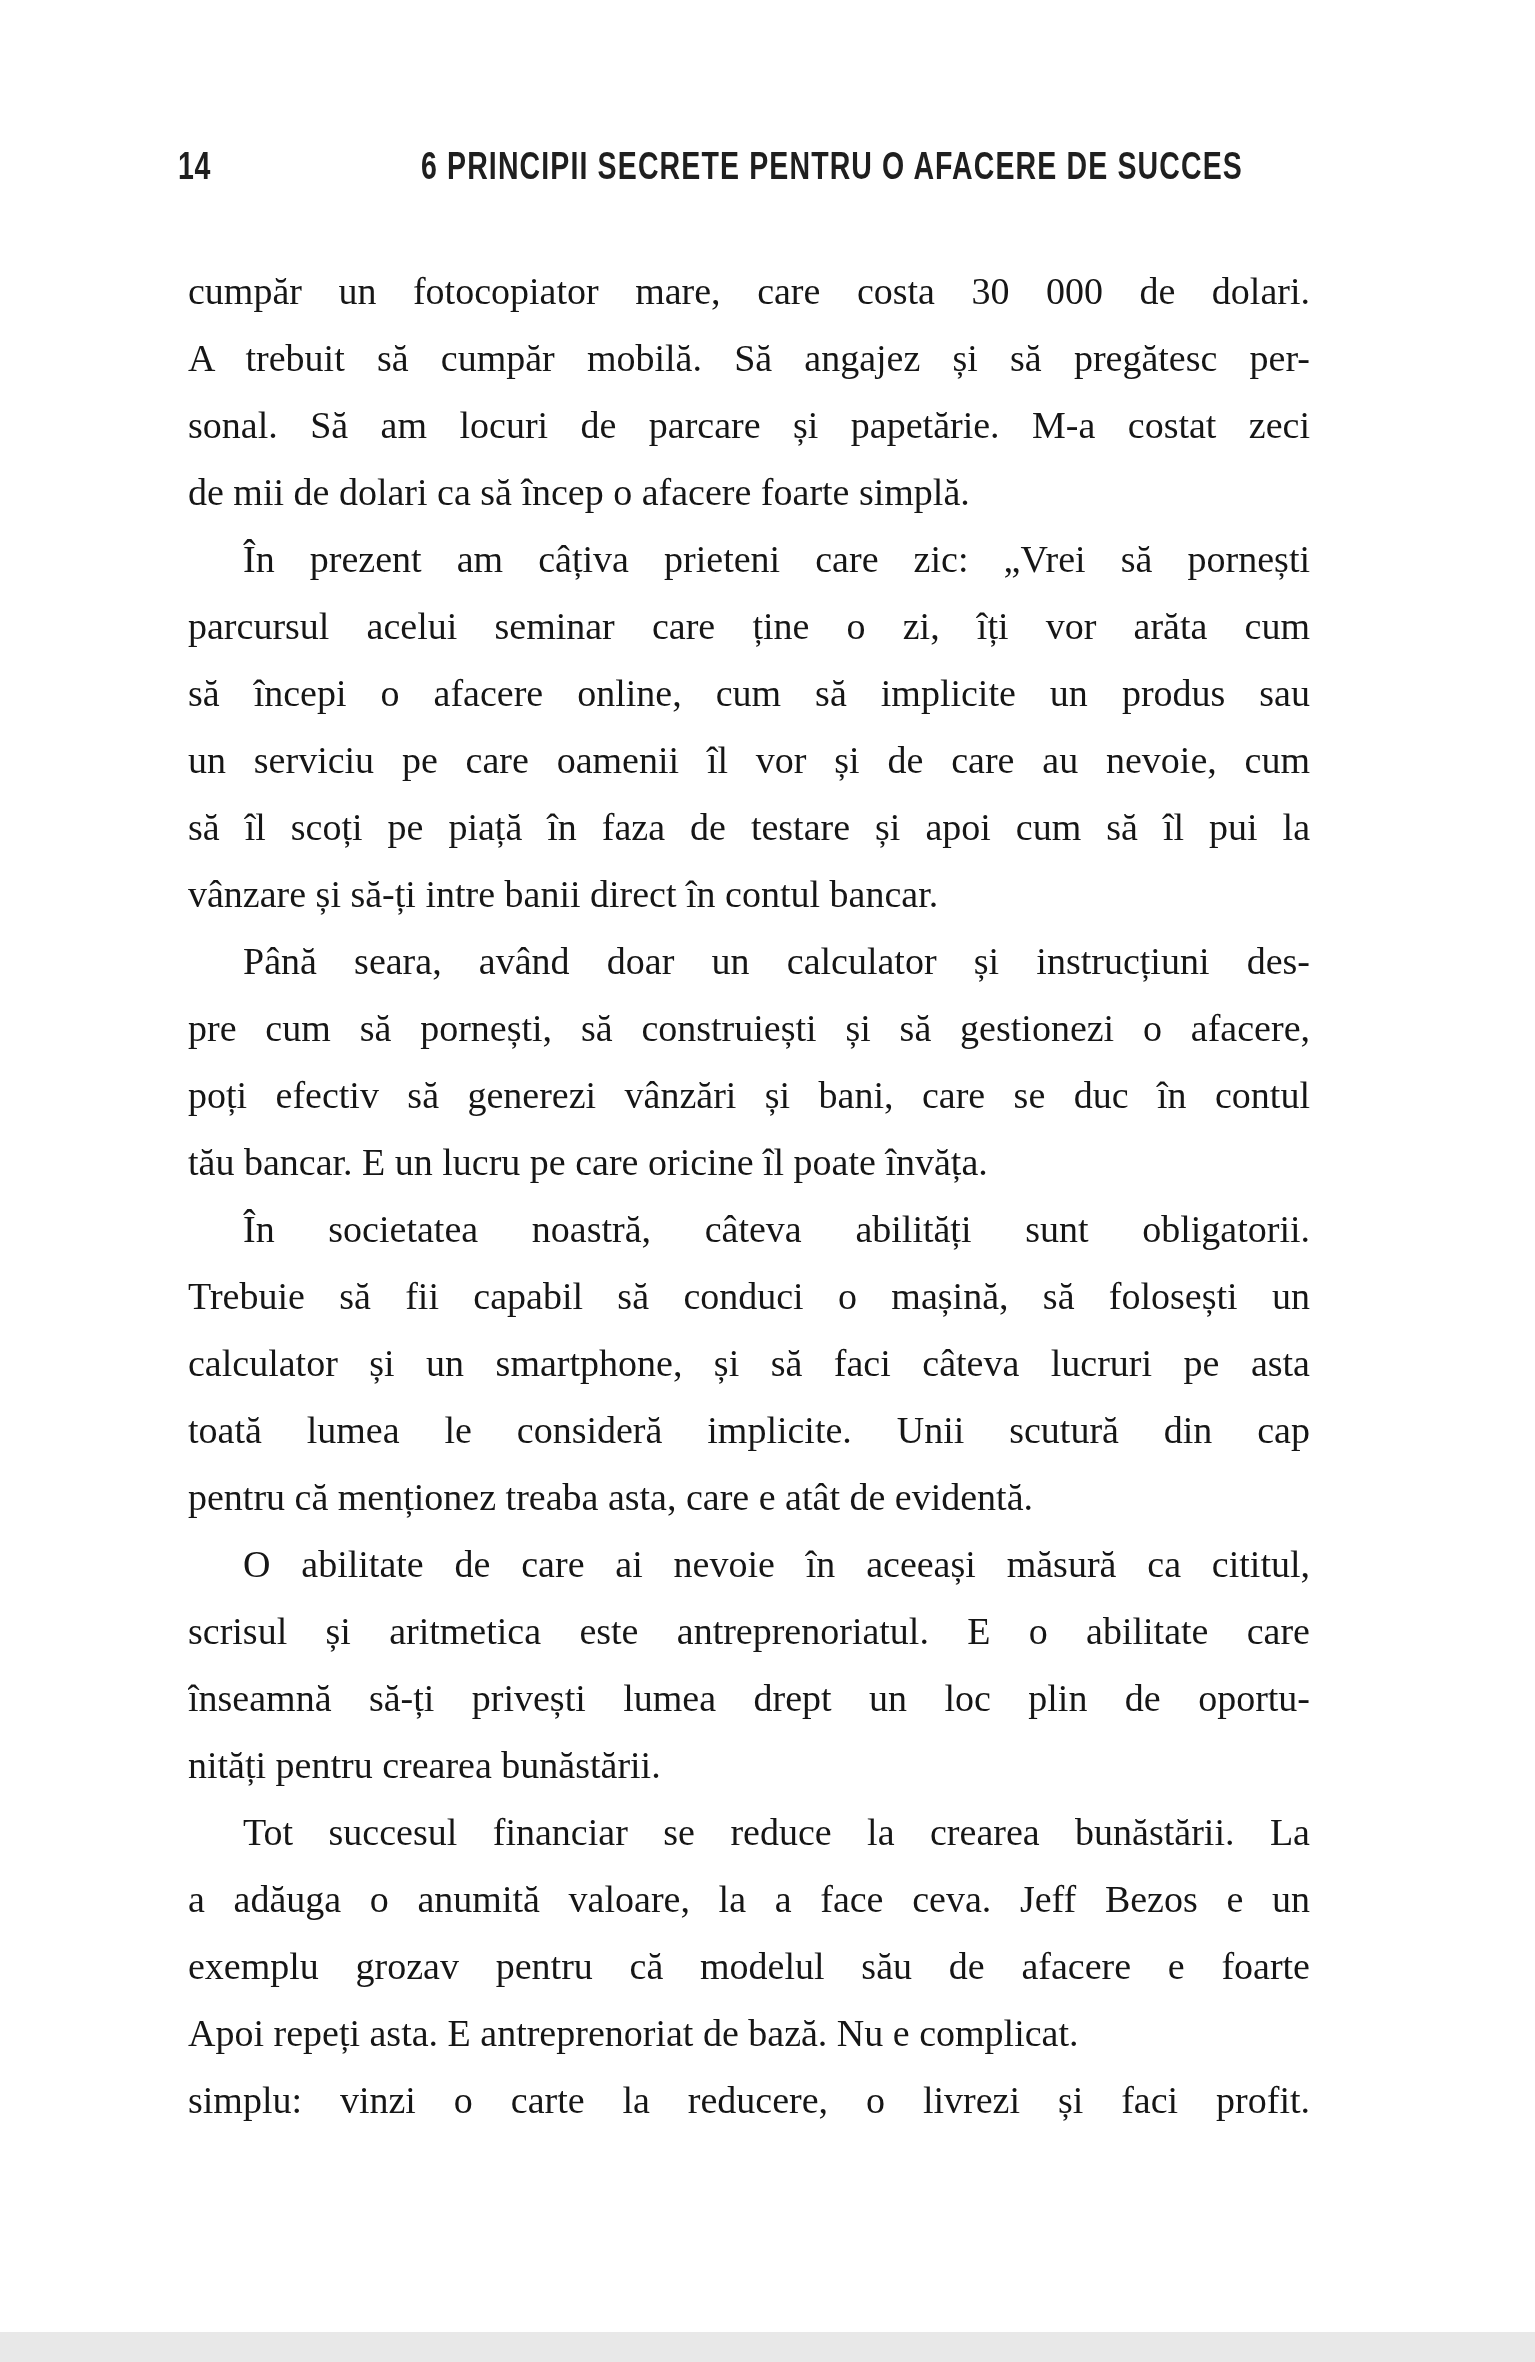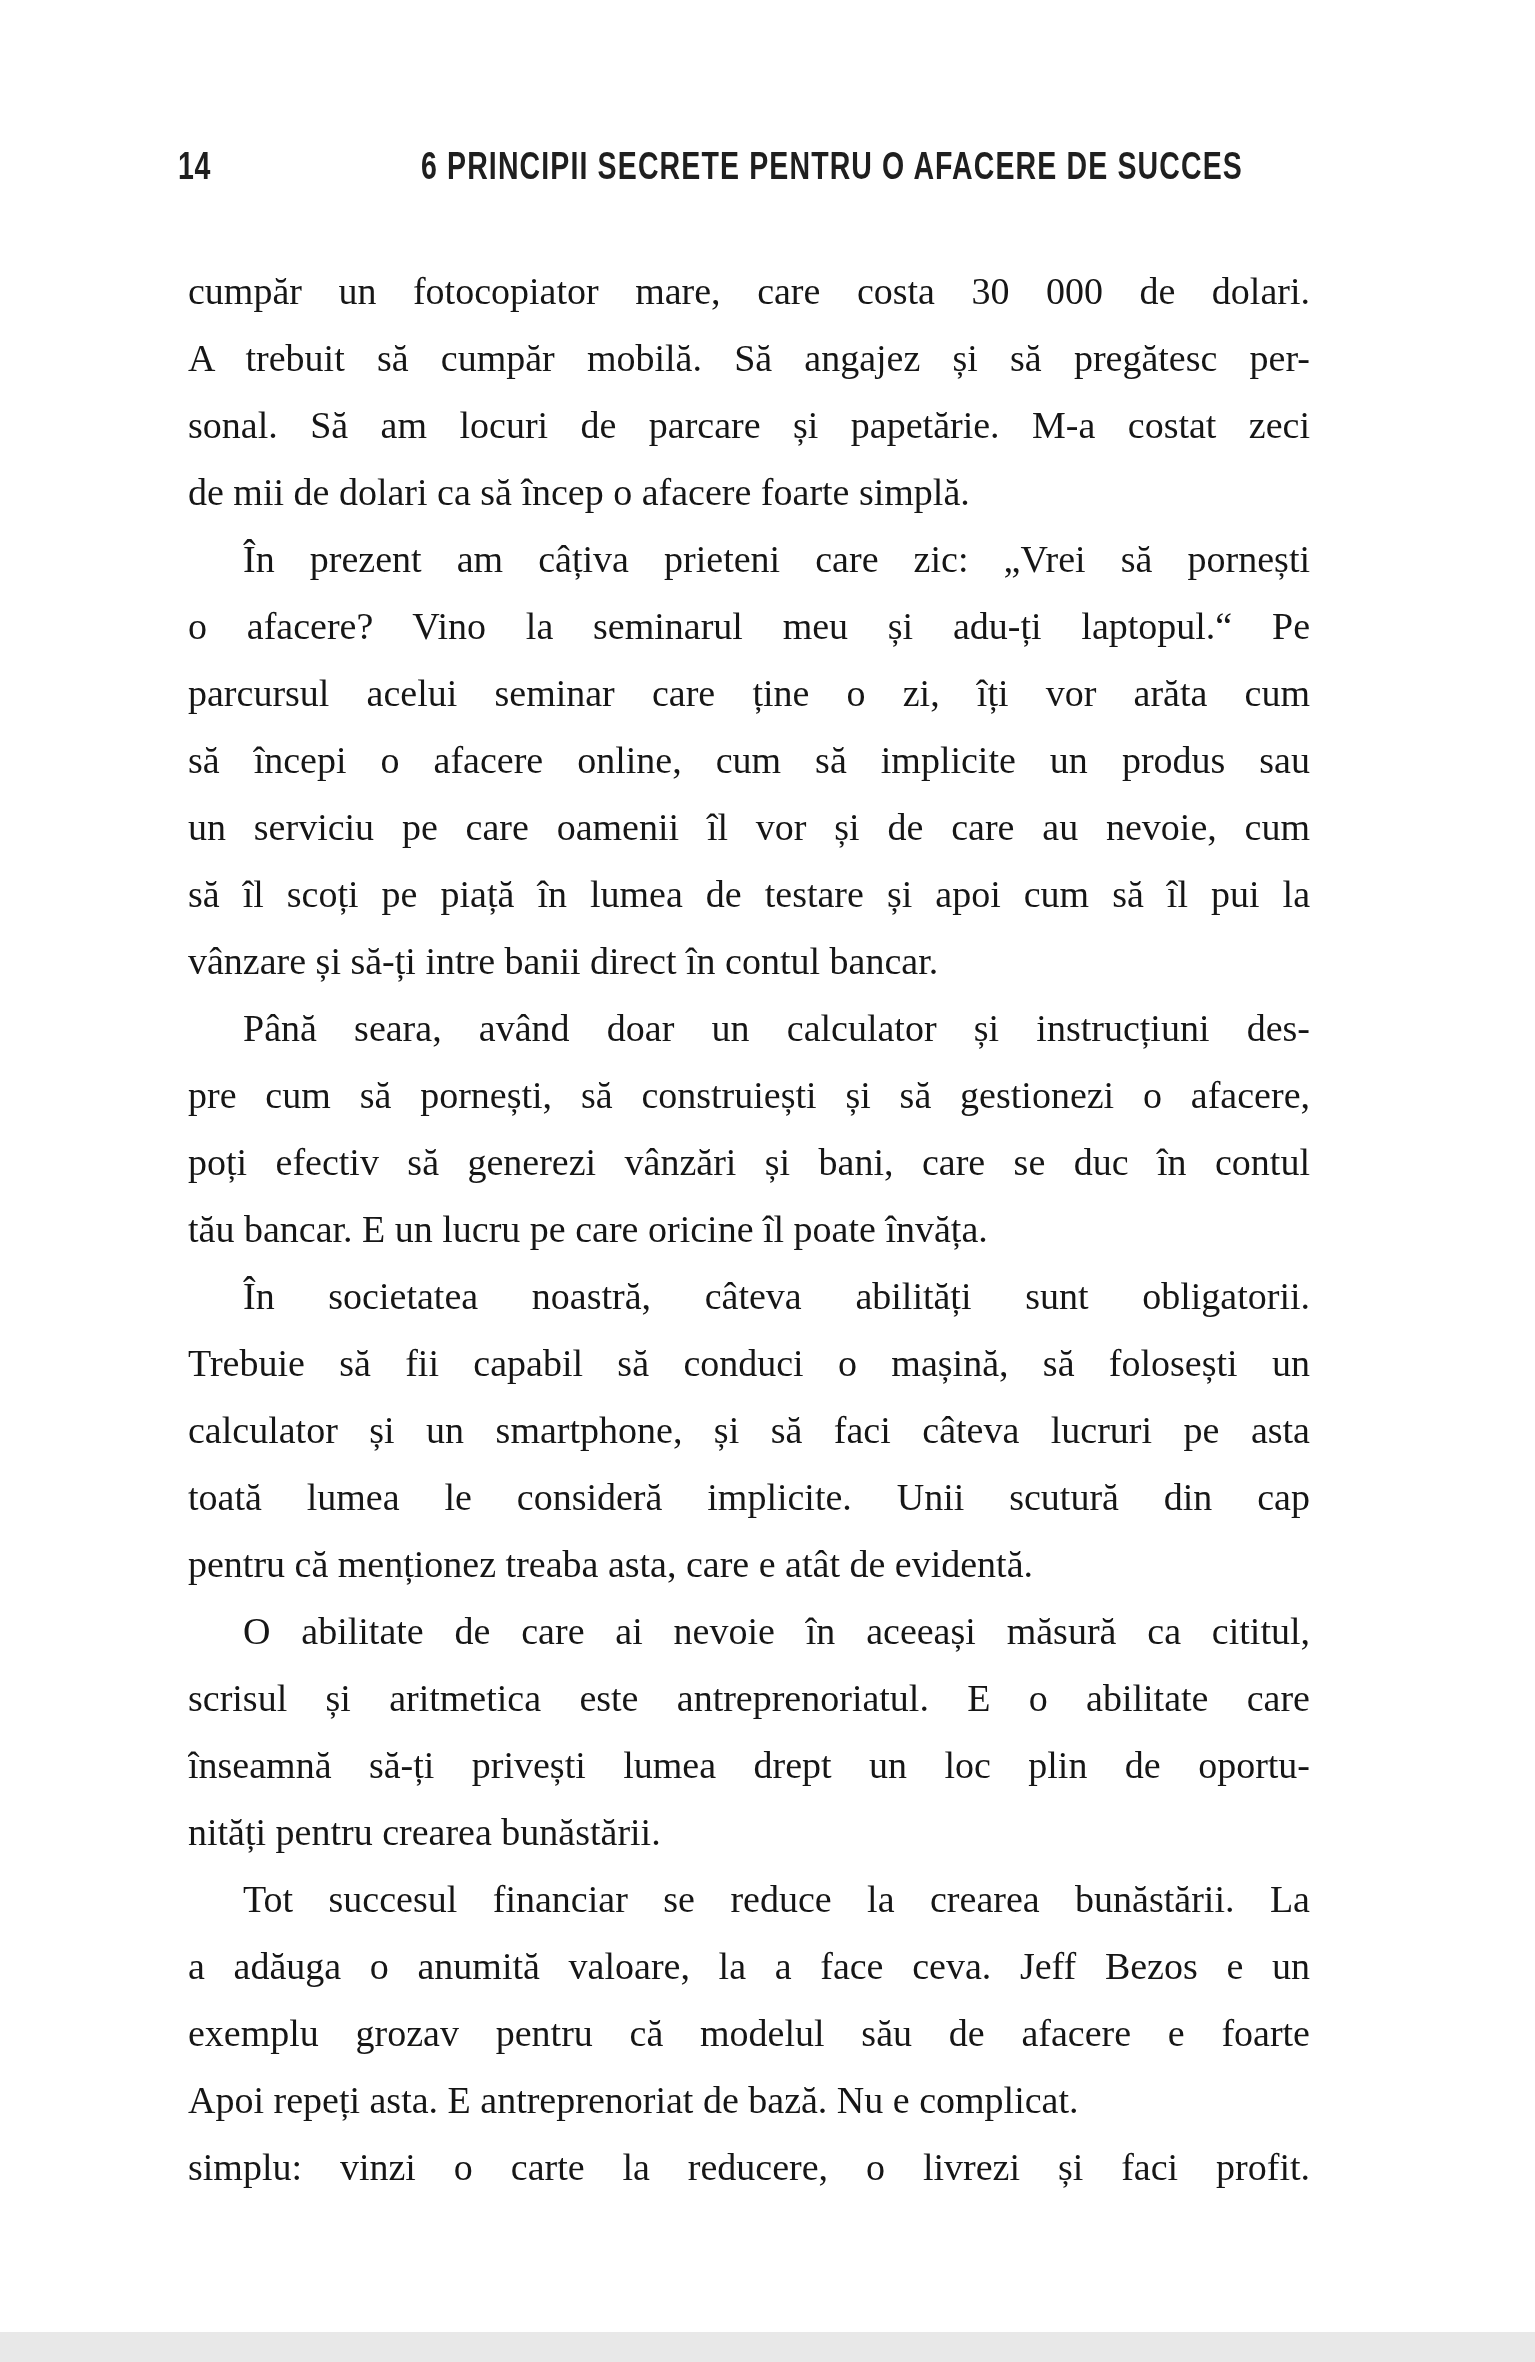--- a/index.html
+++ b/index.html
@@ -81,25 +81,24 @@
   <div class="running-head">6 PRINCIPII SECRETE PENTRU O AFACERE DE SUCCES</div>
   <div class="text-block">
       <div class="paragraph">
         <div class="line just">cumpăr un fotocopiator mare, care costa 30 000 de dolari.</div>
         <div class="line just">A trebuit să cumpăr mobilă. Să angajez și să pregătesc per-</div>
         <div class="line just">sonal. Să am locuri de parcare și papetărie. M-a costat zeci</div>
         <div class="line last">de mii de dolari ca să încep o afacere foarte simplă.</div>
       </div>
       <div class="paragraph">
         <div class="line just indent">În prezent am câțiva prieteni care zic: „Vrei să pornești</div>
-        <div class="line just">o afacere? Vino la seminarul meu și adu-ți laptopul.“ Pe</div>
         <div class="line just">parcursul acelui seminar care ține o zi, îți vor arăta cum</div>
         <div class="line just">să începi o afacere online, cum să implicite un produs sau</div>
         <div class="line just">un serviciu pe care oamenii îl vor și de care au nevoie, cum</div>
-        <div class="line just">să îl scoți pe piață în lumea de testare și apoi cum să îl pui la</div>
+        <div class="line just">să îl scoți pe piață în faza de testare și apoi cum să îl pui la</div>
         <div class="line last">vânzare și să-ți intre banii direct în contul bancar.</div>
       </div>
       <div class="paragraph">
         <div class="line just indent">Până seara, având doar un calculator și instrucțiuni des-</div>
         <div class="line just">pre cum să pornești, să construiești și să gestionezi o afacere,</div>
         <div class="line just">poți efectiv să generezi vânzări și bani, care se duc în contul</div>
         <div class="line last">tău bancar. E un lucru pe care oricine îl poate învăța.</div>
       </div>
       <div class="paragraph">
         <div class="line just indent">În societatea noastră, câteva abilități sunt obligatorii.</div>

